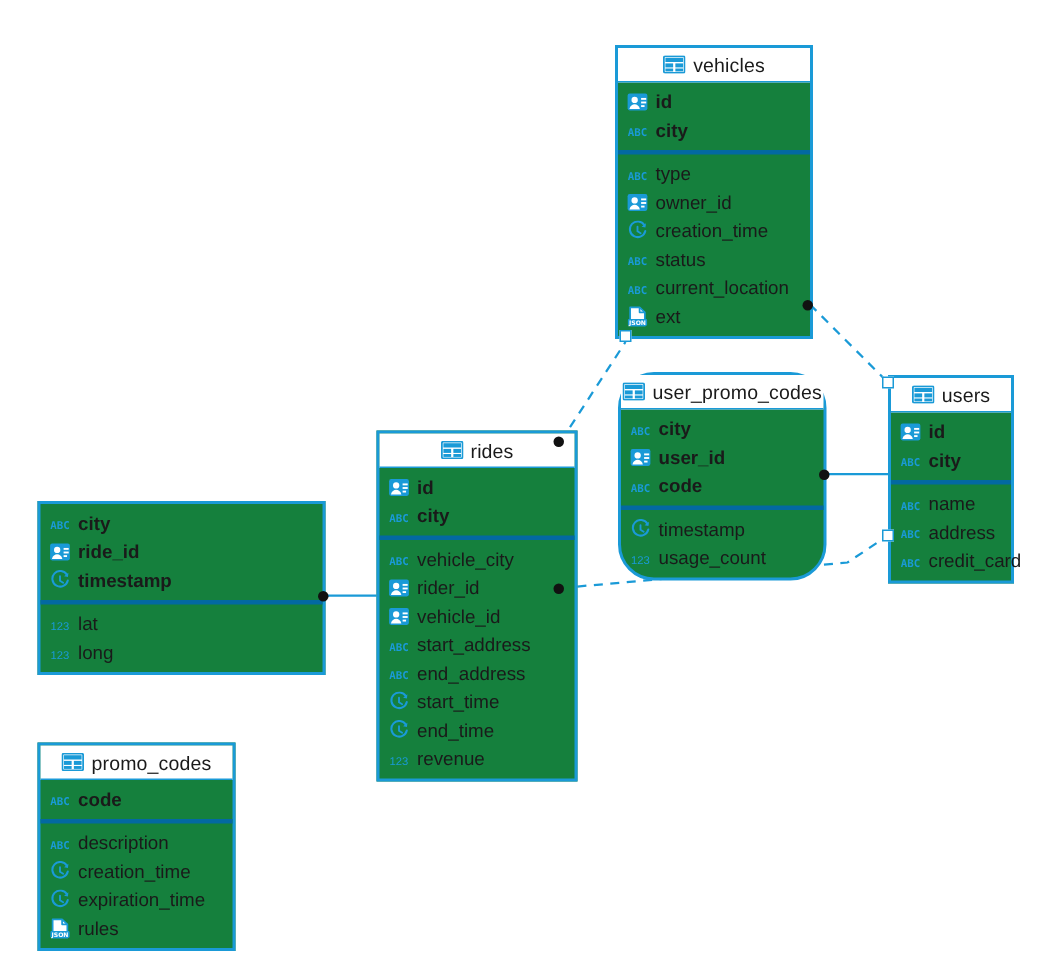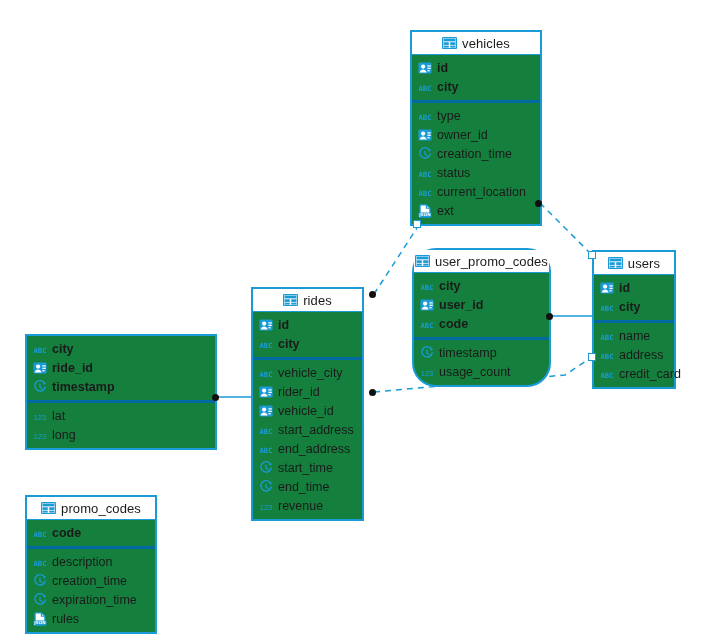--- a/index.html
+++ b/index.html
@@ -293,21 +293,21 @@
         <div class="field">
           <span class="ic ic-fld">
             <svg viewBox="0 0 16 12" width="15" height="12">
               <text x="8" y="9.4" text-anchor="middle" font-family="DejaVu Sans Mono, monospace" font-size="8.2" font-weight="bold" fill="#1a9ad7">ABC</text>
             </svg>
           </span>
           <span>credit_card</span>
         </div>
       </div>
     </div>
-    <div class="table" style="left: 251px; top: 287px; width: 113px;">
+    <div class="table" style="left: 251px; top: 287px; width: 134px;">
       <div class="thead">
         <span class="ic ic-table">
           <svg viewBox="0 0 16 13" width="15" height="12">
             <rect x="0.5" y="0.5" width="15" height="12" rx="1" fill="#ffffff" stroke="#1a9ad7" stroke-width="1.3"></rect>
             <rect x="1.6" y="1.6" width="12.8" height="3.1" fill="#1a9ad7"></rect>
             <rect x="1.6" y="5.7" width="5.6" height="2.9" fill="#1a9ad7"></rect>
             <rect x="8.8" y="5.7" width="5.6" height="2.9" fill="#1a9ad7"></rect>
             <rect x="1.6" y="9.4" width="5.6" height="2.1" fill="#1a9ad7"></rect>
             <rect x="8.8" y="9.4" width="5.6" height="2.1" fill="#1a9ad7"></rect>
           </svg>

